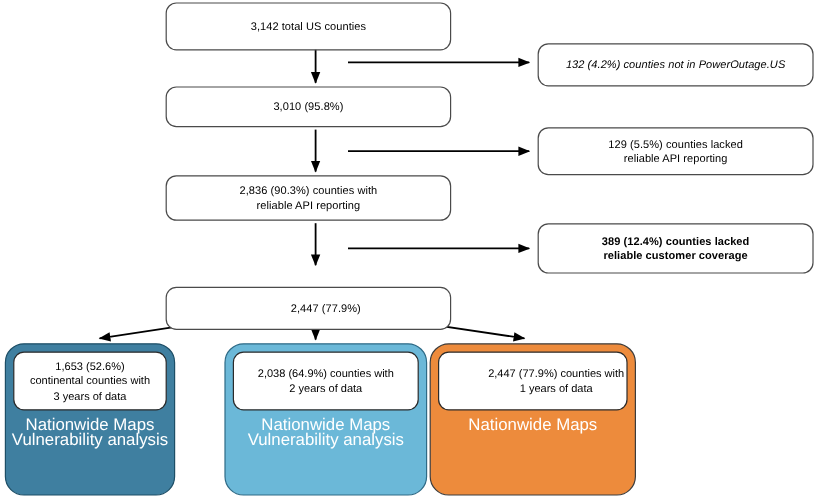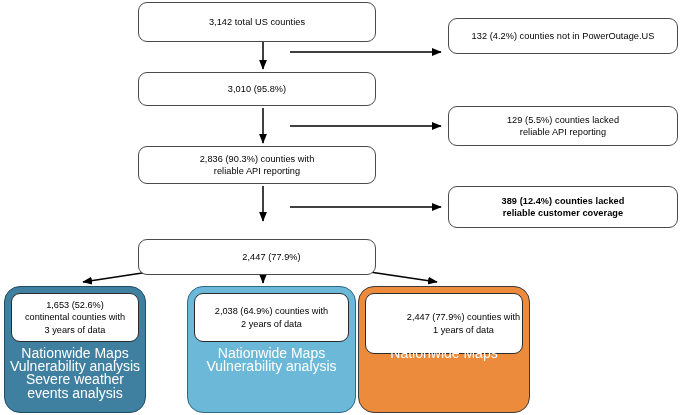--- a/index.html
+++ b/index.html
@@ -39,21 +39,21 @@
 
   
   .main-box { left: 138px; width: 238px; }
   .m1 { top: 2px;   height: 40px; }
   .m2 { top: 72px;  height: 34px; }
   .m3 { top: 146px; height: 38px; }
   .m4 { top: 239px; height: 36px; padding-left: 29px; }
 
   
   .side-box { left: 448px; width: 230px; }
-  .s1 { top: 18px;  height: 36px; }
+  .s1 { top: 36px;  height: 36px; font-style: italic; }
   .s2 { top: 106px; height: 40px; }
   .s3 { top: 186px; height: 42px; font-weight: bold; }
 
   
   .panel {
     position: absolute;
     box-sizing: border-box;
     border-radius: 16px;
     border: 1.4px solid #3c3c3c;
     top: 286px;
@@ -75,21 +75,21 @@
     display: flex;
     align-items: center;
     justify-content: center;
     text-align: center;
     color: #000000;
     font-size: 9.2px;
     line-height: 12.4px;
   }
   .panel-1 .panel-inner { height: 49px; }
   .panel-2 .panel-inner { height: 49px; }
-  .panel-3 .panel-inner { height: 61px; padding-left: 39px; }
+  .panel-3 .panel-inner { height: 49px; padding-left: 39px; }
 
   .panel-uses {
     position: absolute;
     left: 4px;
     right: 4px;
     top: 60px;
     text-align: center;
     color: #ffffff;
     font-size: 14px;
     line-height: 13.2px;
@@ -160,21 +160,20 @@
   <div class="panel-inner">
     <span>
       <span>1,653 (52.6%)</span><br>
       <span>continental counties with</span><br>
       <span>3 years of data</span>
     </span>
   </div>
   <div class="panel-uses">
     <span>Nationwide Maps</span>
     <span>Vulnerability analysis</span>
-    <span>Severe weather events analysis</span>
   </div>
 </div>
 
 <div class="panel panel-2" style="background: rgb(107, 184, 216); border-color: rgb(46, 106, 134);">
   <div class="panel-inner">
     <span>
       <span>2,038 (64.9%) counties with</span><br>
       <span>2 years of data</span>
     </span>
   </div>

